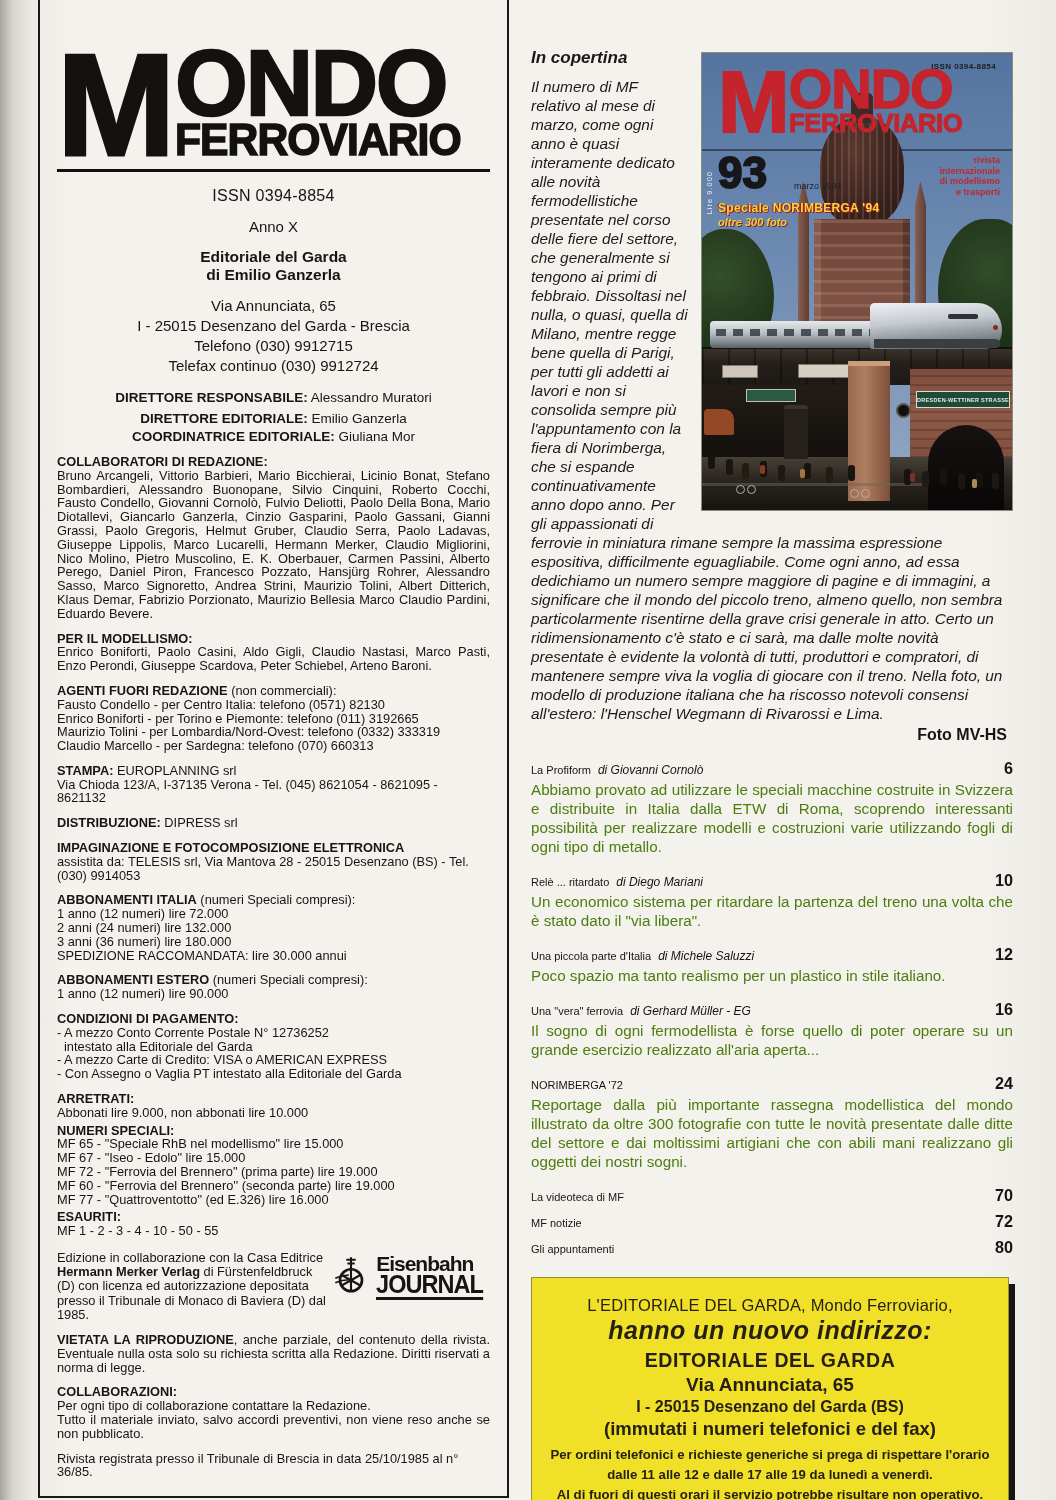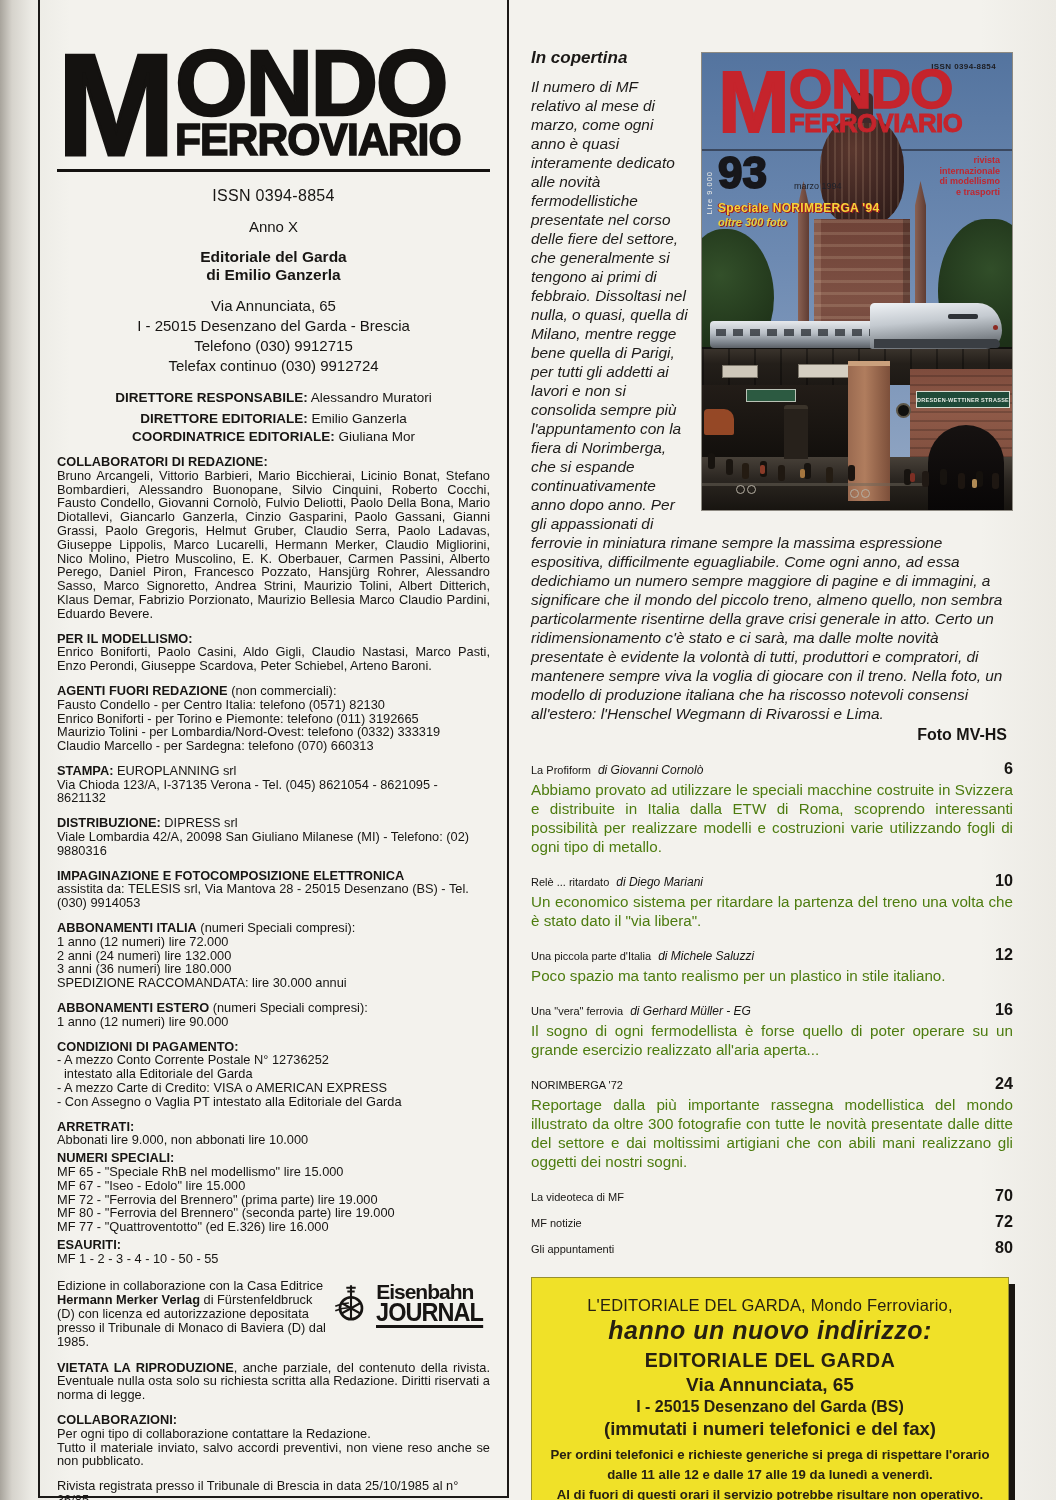--- a/index.html
+++ b/index.html
@@ -173,21 +173,20 @@
     <div>Claudio Marcello - per Sardegna: telefono (070) 660313</div>
   </div>
 
   <div class="sec">
     <div><span class="b">STAMPA:</span> <span>EUROPLANNING srl</span></div>
     <div>Via Chioda 123/A, I-37135 Verona - Tel. (045) 8621054 - 8621095 - 8621132</div>
   </div>
 
   <div class="sec">
     <div><span class="b">DISTRIBUZIONE:</span> <span>DIPRESS srl</span></div>
-    <div>Viale Lombardia 42/A, 20098 San Giuliano Milanese (MI) - Telefono: (02) 9880316</div>
   </div>
 
   <div class="sec">
     <div class="b">IMPAGINAZIONE E FOTOCOMPOSIZIONE ELETTRONICA</div>
     <div>assistita da: TELESIS srl, Via Mantova 28 - 25015 Desenzano (BS) - Tel. (030) 9914053</div>
   </div>
 
   <div class="sec">
     <div><span class="b">ABBONAMENTI ITALIA</span><span> (numeri Speciali compresi):</span></div>
     <div>1 anno (12 numeri) lire 72.000</div>
@@ -211,21 +210,21 @@
 
   <div class="sec">
     <div class="b">ARRETRATI:</div>
     <div>Abbonati lire 9.000, non abbonati lire 10.000</div>
   </div>
   <div class="sec tight">
     <div class="b">NUMERI SPECIALI:</div>
     <div>MF 65 - "Speciale RhB nel modellismo" lire 15.000</div>
     <div>MF 67 - "Iseo - Edolo" lire 15.000</div>
     <div>MF 72 - "Ferrovia del Brennero" (prima parte) lire 19.000</div>
-    <div>MF 80 - ''Ferrovia del Brennero'' (seconda parte) lire 19.000</div>
+    <div>MF 60 - ''Ferrovia del Brennero'' (seconda parte) lire 19.000</div>
     <div>MF 77 - "Quattroventotto" (ed E.326) lire 16.000</div>
   </div>
   <div class="sec tight">
     <div class="b">ESAURITI:</div>
     <div>MF 1 - 2 - 3 - 4 - 10 - 50 - 55</div>
   </div>
 
   <div class="edrow">
     <div class="edtext">
       <span>Edizione in collaborazione con la Casa Editrice </span><span class="b">Hermann Merker Verlag</span><span> di Fürstenfeldbruck (D) con licenza ed autorizzazione depositata presso il Tribunale di Monaco di Baviera (D) dal 1985.</span>

